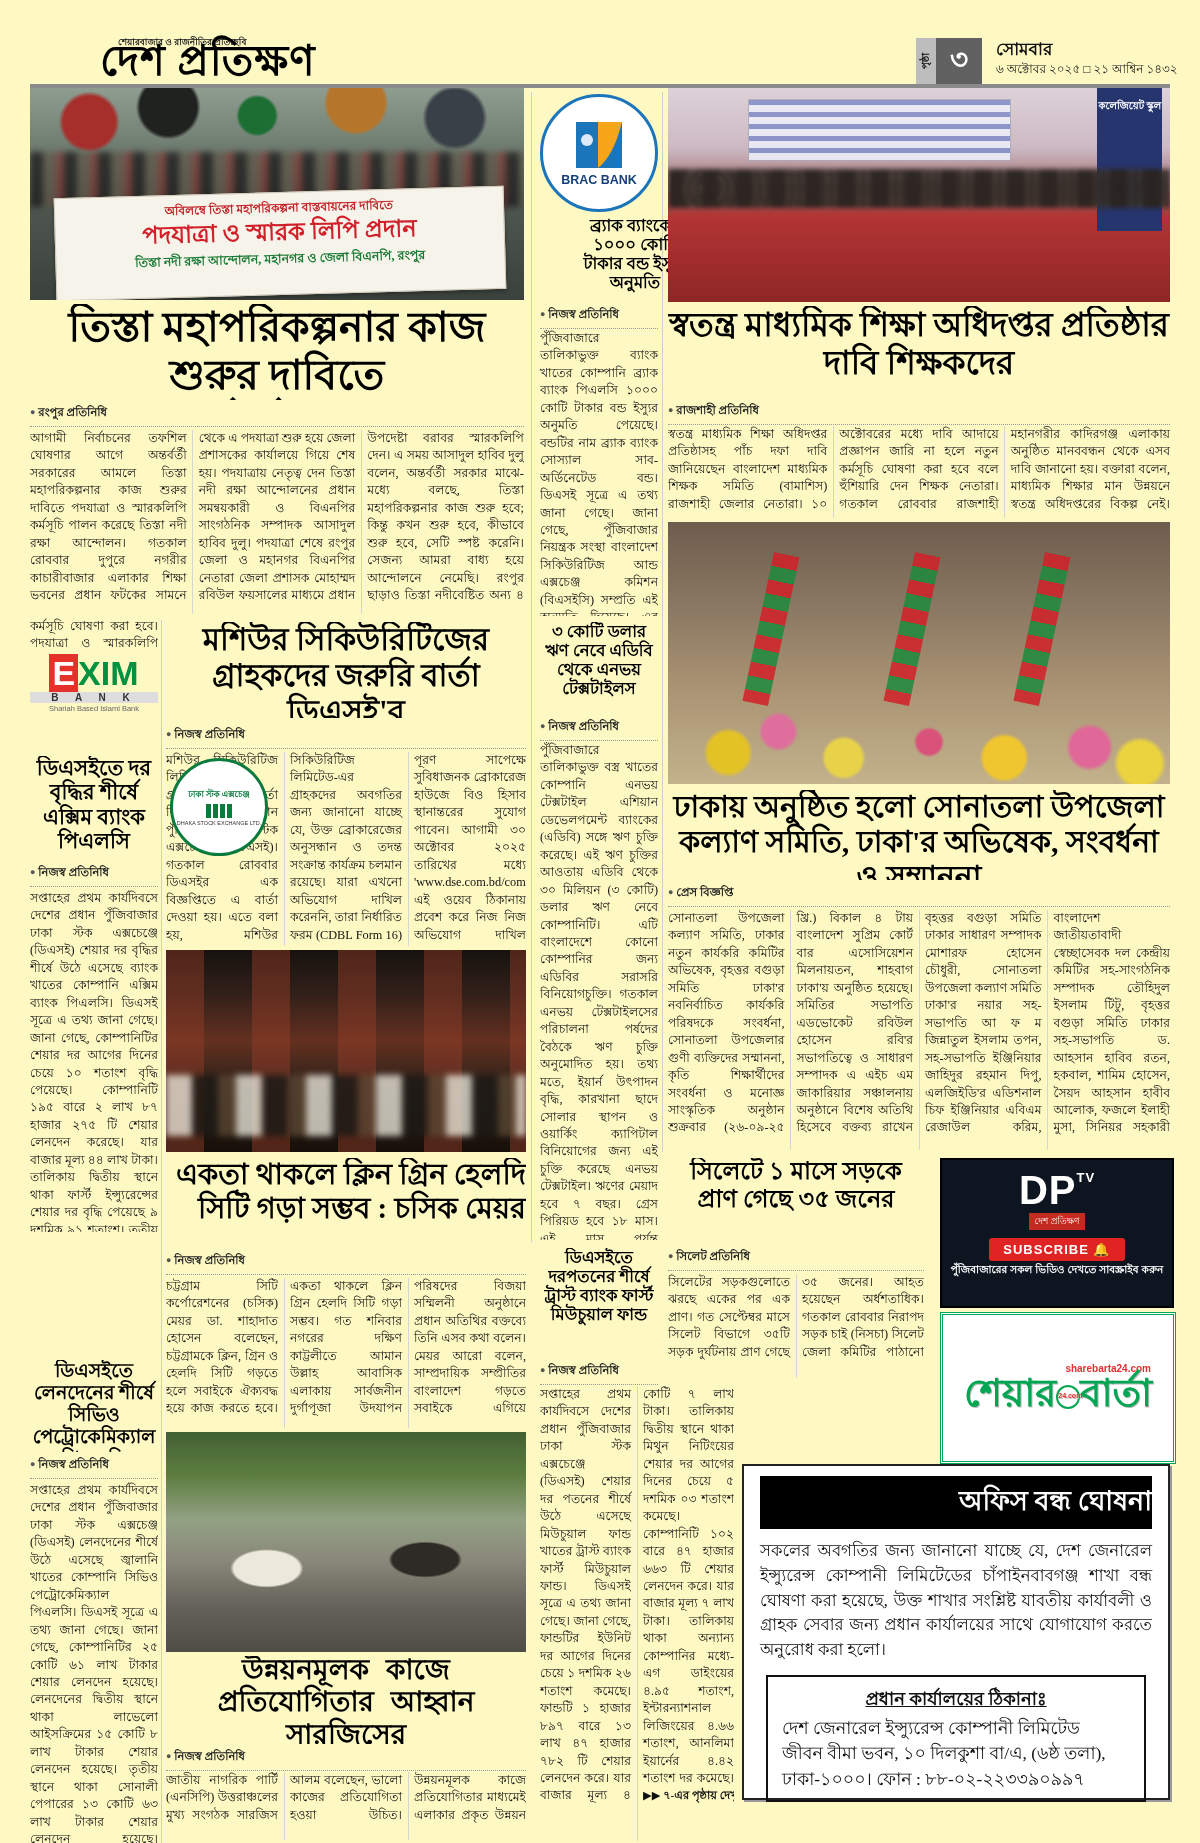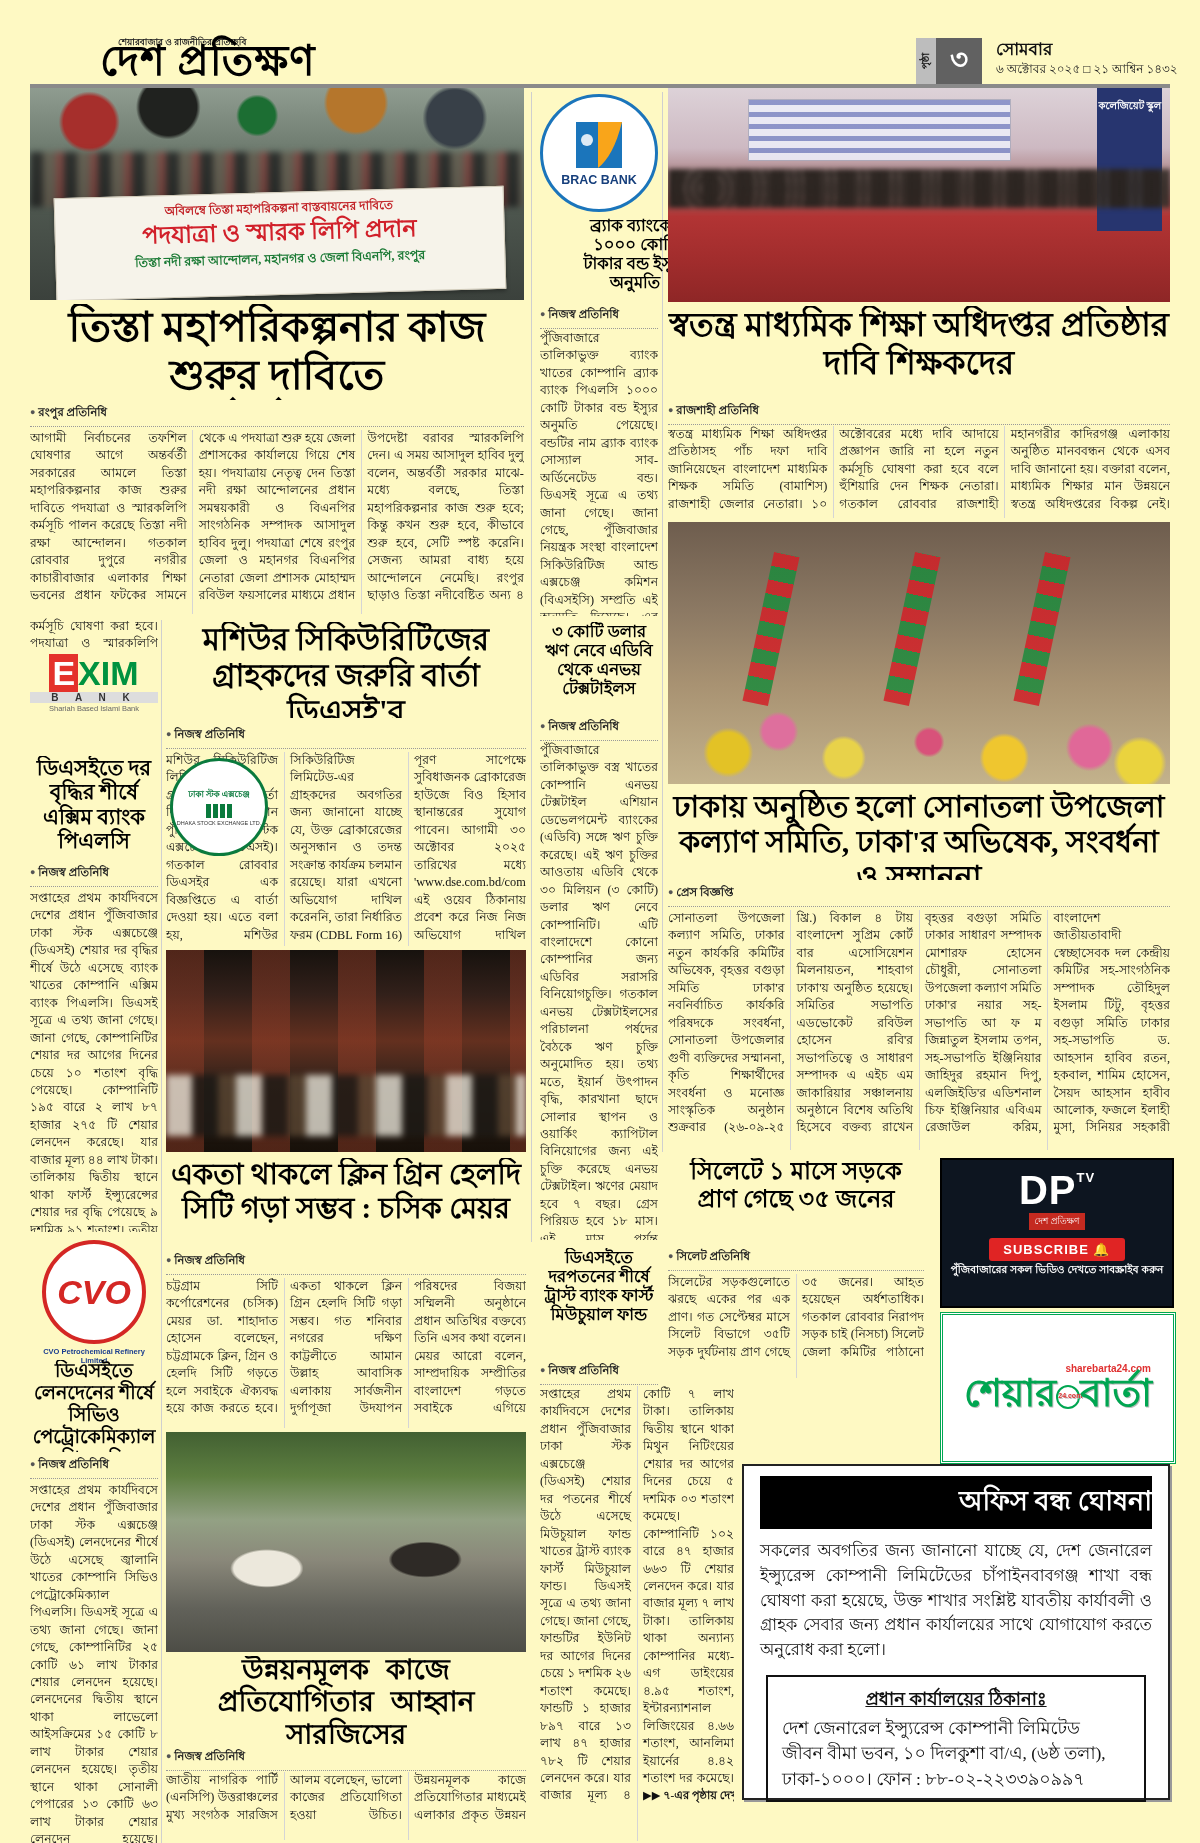--- a/index.html
+++ b/index.html
@@ -155,26 +155,20 @@
 
   <div class="abs exim-box" style="left:30px;top:656px;width:128px;">
     <div class="exim-word"><span class="exim-e">E</span><span class="exim-xim">XIM</span></div>
     <div class="exim-bank">B A N K</div>
     <div class="exim-tag">Shariah Based Islami Bank</div>
   </div>
   <div class="abs hl" style="left:30px;top:756px;width:128px;height:104px;font-size:21px;">ডিএসইতে দর বৃদ্ধির শীর্ষে এক্সিম ব্যাংক পিএলসি</div>
   <div class="abs byline" style="left:30px;top:864px;width:128px;"><span class="dot">●</span> <span>নিজস্ব প্রতিনিধি</span></div>
   <div class="abs bodytxt" style="left:30px;top:890px;width:128px;height:342px;">সপ্তাহের প্রথম কার্যদিবসে দেশের প্রধান পুঁজিবাজার ঢাকা স্টক এক্সচেঞ্জে (ডিএসই) শেয়ার দর বৃদ্ধির শীর্ষে উঠে এসেছে ব্যাংক খাতের কোম্পানি এক্সিম ব্যাংক পিএলসি। ডিএসই সূত্রে এ তথ্য জানা গেছে। জানা গেছে, কোম্পানিটির শেয়ার দর আগের দিনের চেয়ে ১০ শতাংশ বৃদ্ধি পেয়েছে। কোম্পানিটি ১৯৫ বারে ২ লাখ ৮৭ হাজার ২৭৫ টি শেয়ার লেনদেন করেছে। যার বাজার মূল্য ৪৪ লাখ টাকা। তালিকায় দ্বিতীয় স্থানে থাকা ফার্স্ট ইন্স্যুরেন্সের শেয়ার দর বৃদ্ধি পেয়েছে ৯ দশমিক ৯১ শতাংশ। তৃতীয় স্থানে থাকা সোশ্যাল ইসলামী ব্যাংকের শেয়ার দর বৃদ্ধি পেয়েছে ৯ দশমিক ০৯ শতাংশ। কোম্পানিটি ৪৮ বারে ৫ লাখ ৮৭ হাজার ৩১৫ টি শেয়ার লেনদেন করেছে। যার বাজার মূল্য ২৮ লাখ টাকা। তালিকায় থাকা অন্যান্য কোম্পানিগুলোর মধ্যে: এবি ব্যাংকের ৮.৭৭ শতাংশ, ফার্স্ট সিকিউরিটি ইসলামী ব্যাংকের ৭.৬৯ শতাংশ, স্ট্যান্ডার্ড ইন্স্যুরেন্সের ৭.৪৩ শতাংশ, সিভিও পেট্রোকেমিক্যালের ৭.২৪ শতাংশ, রিল্যায়েন্স ওয়ান মিউচুয়াল ফান্ডের ৭.২৩ শতাংশ, রহিমা ফুডের ৬.১৭ শতাংশ এবং ইউনিয়ন ইন্স্যুরেন্সের ৫.৯২ শতাংশ দর বেড়েছে।</div>
 
-  <div class="abs" style="left:30px;top:1240px;width:128px;">
-    <div class="cvo-circle">
-        <span class="cvo-txt">CVO</span>
-      </div>
-    <div class="cvo-sub">CVO Petrochemical Refinery Limited</div>
-  </div>
   <div class="abs hl" style="left:30px;top:1360px;width:128px;height:92px;font-size:19px;">ডিএসইতে লেনদেনের শীর্ষে সিভিও পেট্রোকেমিক্যাল পিএলসি</div>
   <div class="abs byline" style="left:30px;top:1456px;width:128px;"><span class="dot">●</span> <span>নিজস্ব প্রতিনিধি</span></div>
   <div class="abs bodytxt" style="left:30px;top:1482px;width:128px;height:361px;">সপ্তাহের প্রথম কার্যদিবসে দেশের প্রধান পুঁজিবাজার ঢাকা স্টক এক্সচেঞ্জ (ডিএসই) লেনদেনের শীর্ষে উঠে এসেছে জ্বালানি খাতের কোম্পানি সিভিও পেট্রোকেমিক্যাল পিএলসি। ডিএসই সূত্রে এ তথ্য জানা গেছে। জানা গেছে, কোম্পানিটির ২৫ কোটি ৬১ লাখ টাকার শেয়ার লেনদেন হয়েছে। লেনদেনের দ্বিতীয় স্থানে থাকা লাভেলো আইসক্রিমের ১৫ কোটি ৮ লাখ টাকার শেয়ার লেনদেন হয়েছে। তৃতীয় স্থানে থাকা সোনালী পেপারের ১৩ কোটি ৬৩ লাখ টাকার শেয়ার লেনদেন হয়েছে। লেনদেনের তালিকায় থাকা অন্যান্য কোম্পানিগুলোর মধ্যে- জেমিনি সি ফুড, সিএনএ টেক্সটাইল, মিডল্যান্ড ব্যাংক, বাংলাদেশ শিপিং কর্পোরেশন, প্রাইম ইসলামী লাইফ ইন্স্যুরেন্স, ব্র্যাক ব্যাংক এবং বিচ হ্যাচারি লিমিটেডের শেয়ার উল্লেখযোগ্য হারে লেনদেন হয়েছে।</div>
 
   <div class="abs hl" style="left:166px;top:622px;width:360px;height:96px;font-size:31px;">মশিউর সিকিউরিটিজের গ্রাহকদের জরুরি বার্তা ডিএসই'র</div>
   <div class="abs byline" style="left:166px;top:726px;width:360px;"><span class="dot">●</span> <span>নিজস্ব প্রতিনিধি</span></div>
   <div class="abs bodytxt cols3" style="left:166px;top:752px;width:360px;height:194px;">
     <span>মশিউর সিকিউরিটিজ লিমিটেড-এর গ্রাহকদের জরুরি বার্তা দিয়েছে দেশের প্রধান পুঁজিবাজার ঢাকা স্টক এক্সচেঞ্জ (ডিএসই)। গতকাল রোববার ডিএসইর এক বিজ্ঞপ্তিতে এ বার্তা দেওয়া হয়। এতে বলা হয়, মশিউর সিকিউরিটিজ লিমিটেড-এর গ্রাহকদের অবগতির জন্য জানানো যাচ্ছে যে, উক্ত ব্রোকারেজের অনুসন্ধান ও তদন্ত সংক্রান্ত কার্যক্রম চলমান রয়েছে। যারা এখনো অভিযোগ দাখিল করেননি, তারা নির্ধারিত ফরম (CDBL Form 16) পূরণ সাপেক্ষে সুবিধাজনক ব্রোকারেজ হাউজে বিও হিসাব স্থানান্তরের সুযোগ পাবেন। আগামী ৩০ অক্টোবর ২০২৫ তারিখের মধ্যে 'www.dse.com.bd/complaintCell_TREC_d.php' এই ওয়েব ঠিকানায় প্রবেশ করে নিজ নিজ অভিযোগ দাখিল করতে পারবেন। এ বিষয়ে কোনো সহযোগিতার প্রয়োজন হলে 'ডিএসই রেজিস্টার্ড অফিসার্স', ঢাকা স্টক এক্সচেঞ্জ পিএলসি, ডিএসই টাওয়ার, রোড-২১, নিকুঞ্জ-২, ঢাকা-১২২৯ ঠিকানায় যোগাযোগ করা যাবে। কমপ্লেইন্টস, আরবিট্রেশন আন্ড ডিসিপ্লিনারি বিভাগের ফোন- ০২-৪১৩৬৪৮১৯২-২০০ এবং এক্সটেনশন- ১৪৪১, ১৪৪২, ১৪৪৪, ১৪৪৩, ১৪৪৫ ও ১৪৪৬। মোবাইল নম্বর-০১৭১৩</span>
     
   </div>
@@ -185,21 +179,21 @@
         <span></span>
         <span></span>
         <span></span>
       </div>
     <div class="dse-en">DHAKA STOCK EXCHANGE LTD.</div>
   </div>
 
   <div class="abs photo stage-photo" style="left:166px;top:950px;width:360px;height:202px;">
     <div class="stage-row"></div>
   </div>
-  <div class="abs hl" style="left:166px;top:1158px;width:360px;height:88px;font-size:29px;">একতা থাকলে ক্লিন গ্রিন হেলদি সিটি গড়া সম্ভব : চসিক মেয়র</div>
+  <div class="abs hl" style="left:166px;top:1158px;width:360px;height:88px;font-size:29px;text-align:right;">একতা থাকলে ক্লিন গ্রিন হেলদি সিটি গড়া সম্ভব : চসিক মেয়র</div>
   <div class="abs byline" style="left:166px;top:1252px;width:360px;"><span class="dot">●</span> <span>নিজস্ব প্রতিনিধি</span></div>
   <div class="abs bodytxt cols3" style="left:166px;top:1278px;width:360px;height:150px;">চট্টগ্রাম সিটি কর্পোরেশনের (চসিক) মেয়র ডা. শাহাদাত হোসেন বলেছেন, চট্টগ্রামকে ক্লিন, গ্রিন ও হেলদি সিটি গড়তে হলে সবাইকে ঐক্যবদ্ধ হয়ে কাজ করতে হবে। একতা থাকলে ক্লিন গ্রিন হেলদি সিটি গড়া সম্ভব। গত শনিবার নগরের দক্ষিণ কাট্টলীতে আমান উল্লাহ আবাসিক এলাকায় সার্বজনীন দুর্গাপূজা উদযাপন পরিষদের বিজয়া সম্মিলনী অনুষ্ঠানে প্রধান অতিথির বক্তব্যে তিনি এসব কথা বলেন। মেয়র আরো বলেন, সাম্প্রদায়িক সম্প্রীতির বাংলাদেশ গড়তে সবাইকে এগিয়ে আসতে হবে। বিশেষ অতিথি হিসেবে উপস্থিত ছিলেন আঞ্চলিক সম্পাদক সৈয়দ নেওয়াজ উদ্দিন সুমু, কমিউনিটি নেতৃবৃন্দ ও স্থানীয় গণ্যমান্য ব্যক্তিবর্গ।</div>
 
   <div class="abs photo out-photo" style="left:166px;top:1432px;width:360px;height:220px;"></div>
   <div class="abs hl" style="left:166px;top:1656px;width:360px;height:88px;font-size:28px;font-family:Liberation Mono, monospace;">উন্নয়নমূলক কাজে প্রতিযোগিতার আহ্বান সারজিসের</div>
   <div class="abs byline" style="left:166px;top:1748px;width:360px;"><span class="dot">●</span> <span>নিজস্ব প্রতিনিধি</span></div>
   <div class="abs bodytxt cols3" style="left:166px;top:1772px;width:360px;height:68px;">
     <span>জাতীয় নাগরিক পার্টি (এনসিপি) উত্তরাঞ্চলের মুখ্য সংগঠক সারজিস আলম বলেছেন, ভালো কাজের প্রতিযোগিতা হওয়া উচিত। উন্নয়নমূলক কাজে প্রতিযোগিতার মাধ্যমেই এলাকার প্রকৃত উন্নয়ন সম্ভব। মঙ্গলবারের প্রথম ভাগে অর্থ বরাদ্দ নিয়ে আলোচনা হয়। সারজিস আলম এ অঞ্চলের মানুষের ভাগ্য বদলে দিতে উন্নয়নমূলক কাজে প্রতিযোগিতার আহ্বান জানান।</span>
     
   </div>

